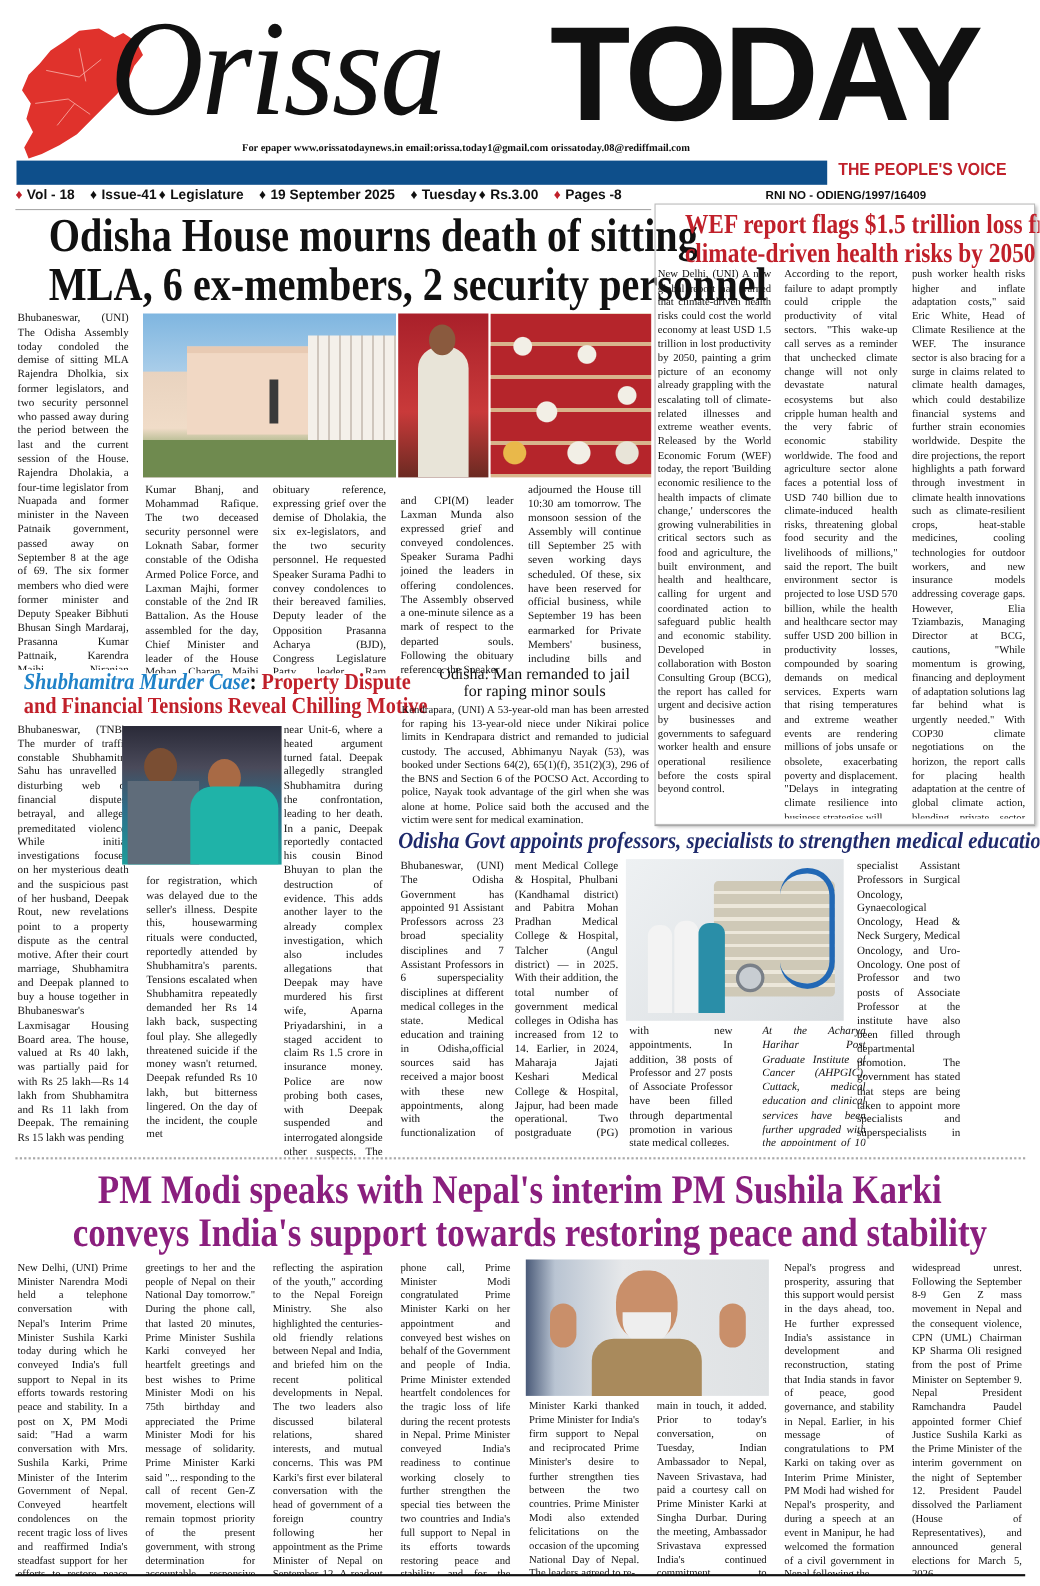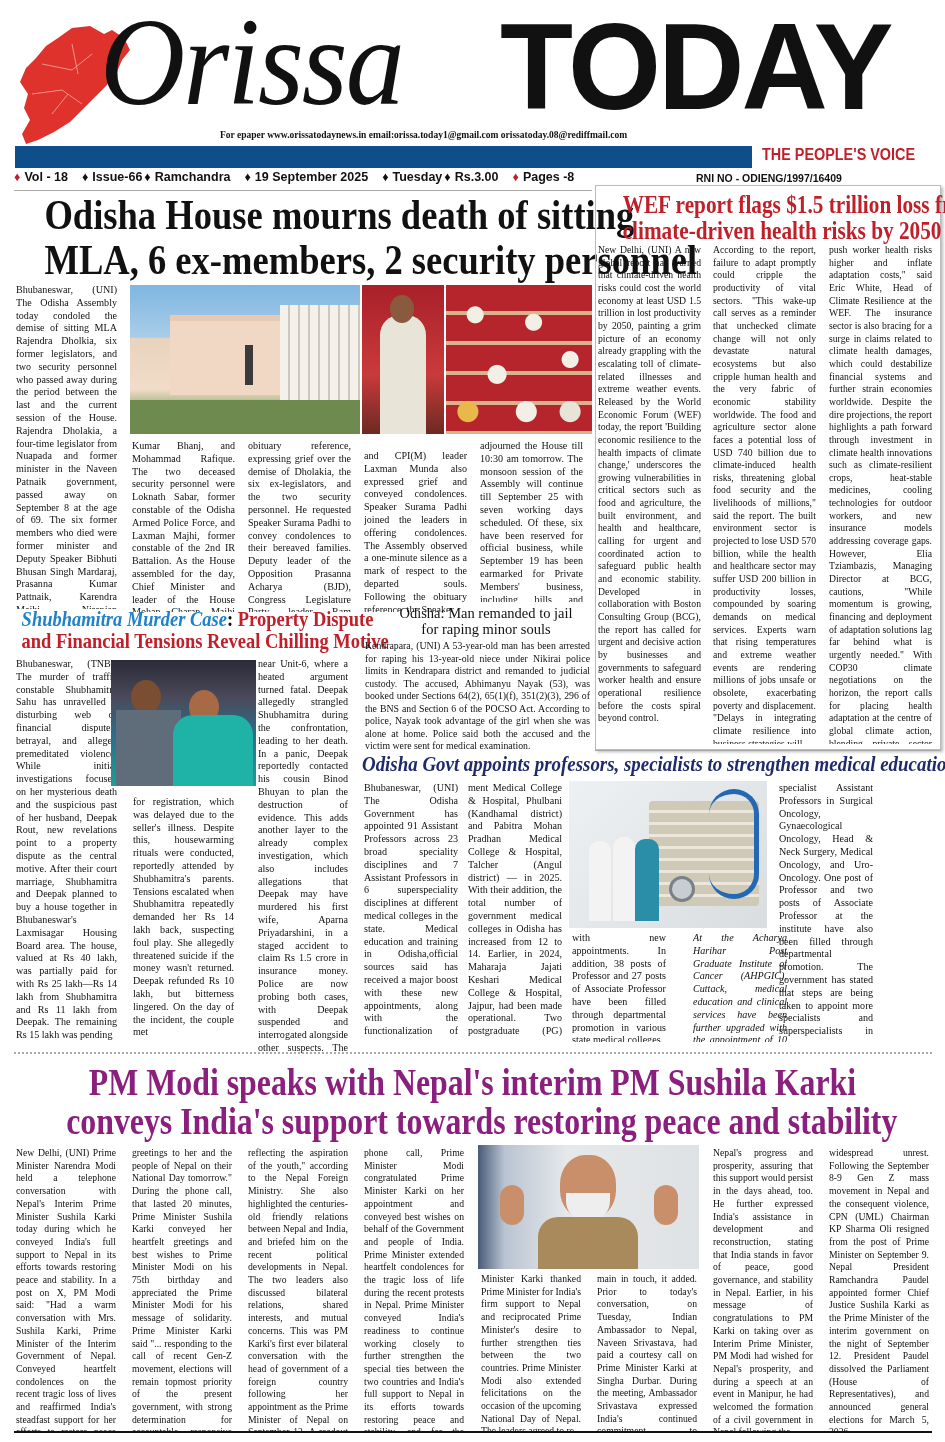--- a/index.html
+++ b/index.html
@@ -30,21 +30,21 @@
   <path d="M30 40 L60 46 L80 30 M20 70 L50 66 L70 80 M40 90 L56 70 M60 20 L66 50" stroke="#f6a9a0" stroke-width="0.8" fill="none"></path>
 </svg>
 <div class="abs mast-orissa">Orissa</div>
 <div class="abs mast-today">TODAY</div>
 <div class="abs mast-contact">For epaper www.orissatodaynews.in email:orissa.today1@gmail.com orissatoday.08@rediffmail.com</div>
 <div class="abs bluebar"></div>
 <div class="abs tagline">THE PEOPLE'S VOICE</div>
 
 <div class="abs infobar">
   <span class="i"><span class="d">♦</span><span>Vol - 18</span></span>
-  <span class="i"><span class="d" style="color:#111">♦</span><span>Issue-66</span><span class="d" style="color:#111;margin-left:2px">♦</span><span>Ramchandra</span></span>
+  <span class="i"><span class="d" style="color:#111">♦</span><span>Issue-41</span><span class="d" style="color:#111;margin-left:2px">♦</span><span>Legislature</span></span>
   <span class="i"><span class="d" style="color:#111">♦</span><span>19 September 2025</span></span>
   <span class="i"><span class="d" style="color:#111">♦</span><span>Tuesday</span><span class="d" style="color:#111;margin-left:2px">♦</span><span>Rs.3.00</span></span>
   <span class="i"><span class="d">♦</span><span>Pages -8</span></span>
 </div>
 <div class="abs rni">RNI NO - ODIENG/1997/16409</div>
 <div class="abs rule" style="left:14px;top:190px;width:578px;"></div>
 
 <div class="abs h-black" style="left:0;top:192px;width:592px;font-size:43px;">
   <div>Odisha House mourns death of sitting</div>
   <div>MLA, 6 ex-members, 2 security personnel</div>

